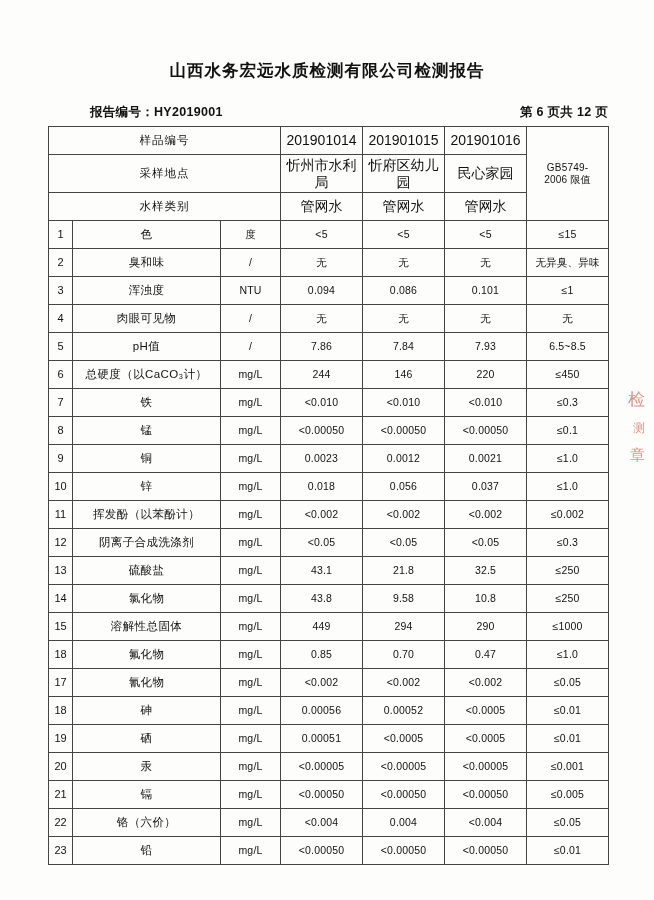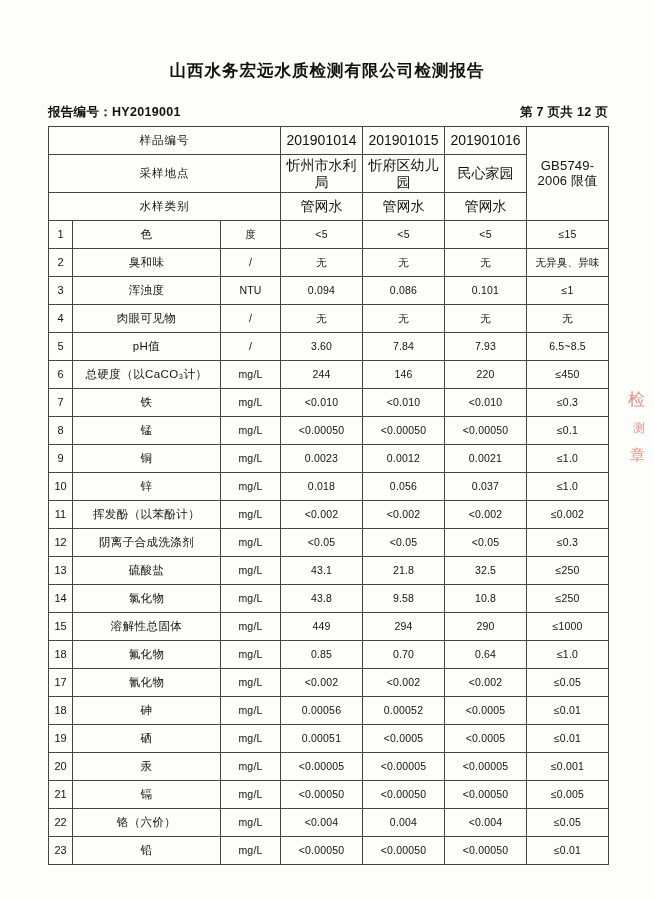--- a/index.html
+++ b/index.html
@@ -37,21 +37,21 @@
     position: absolute;
     top: 104px;
     left: 48px;
     width: 560px;
     display: flex;
     justify-content: space-between;
     font-size: 12.5px;
     font-weight: bold;
     color: #111;
   }
-  .meta-left { letter-spacing: 0.3px; }
+  .meta-left { letter-spacing: 0.3px; margin-left: 42px; }
   .meta-right { letter-spacing: 0.3px; }
 
   table.report {
     position: absolute;
     top: 126px;
     left: 48px;
     width: 560px;
     border-collapse: collapse;
     table-layout: fixed;
     font-size: 11px;
@@ -80,21 +80,21 @@
     font-size: 11.5px;
     letter-spacing: 1px;
     font-family: Liberation Serif, serif;
   }
   .hdr-cell {
     font-size: 14px;
     line-height: 1.25;
     padding: 1px 2px;
   }
   .std-cell {
-    font-size: 13px;
+    font-size: 10px;
     line-height: 1.4;
     letter-spacing: 0.2px;
   }
   .item-name {
     text-align: left;
     padding-left: 14px;
     font-size: 11.5px;
     letter-spacing: 0.4px;
   }
   .idx {
@@ -130,21 +130,21 @@
 </style>
 </head>
 <body>
 
 <div class="page">
 
   <div class="title">山西水务宏远水质检测有限公司检测报告</div>
 
   <div class="meta-row">
     <div class="meta-left">报告编号：HY2019001</div>
-    <div class="meta-right">第 7 页共 12 页</div>
+    <div class="meta-right">第 6 页共 12 页</div>
   </div>
 
   <table class="report">
     <colgroup>
       <col class="c-idx">
         <col class="c-item">
         <col class="c-unit">
       <col class="c-s1">
         <col class="c-s2">
         <col class="c-s3">
@@ -203,21 +203,21 @@
           <td class="unit">/</td>
           <td class="val">无</td>
           <td class="val">无</td>
           <td class="val">无</td>
           <td class="std-val">无</td>
         </tr>
         <tr>
           <td class="idx">5</td>
           <td class="item-name">pH值</td>
           <td class="unit">/</td>
-          <td class="val">3.60</td>
+          <td class="val">7.86</td>
           <td class="val">7.84</td>
           <td class="val">7.93</td>
           <td class="std-val">6.5~8.5</td>
         </tr>
         <tr>
           <td class="idx">6</td>
           <td class="item-name">总硬度（以CaCO₃计）</td>
           <td class="unit">mg/L</td>
           <td class="val">244</td>
           <td class="val">146</td>
@@ -304,21 +304,21 @@
           <td class="val">294</td>
           <td class="val">290</td>
           <td class="std-val">≤1000</td>
         </tr>
         <tr>
           <td class="idx">18</td>
           <td class="item-name">氟化物</td>
           <td class="unit">mg/L</td>
           <td class="val">0.85</td>
           <td class="val">0.70</td>
-          <td class="val">0.64</td>
+          <td class="val">0.47</td>
           <td class="std-val">≤1.0</td>
         </tr>
         <tr>
           <td class="idx">17</td>
           <td class="item-name">氰化物</td>
           <td class="unit">mg/L</td>
           <td class="val">&lt;0.002</td>
           <td class="val">&lt;0.002</td>
           <td class="val">&lt;0.002</td>
           <td class="std-val">≤0.05</td>

